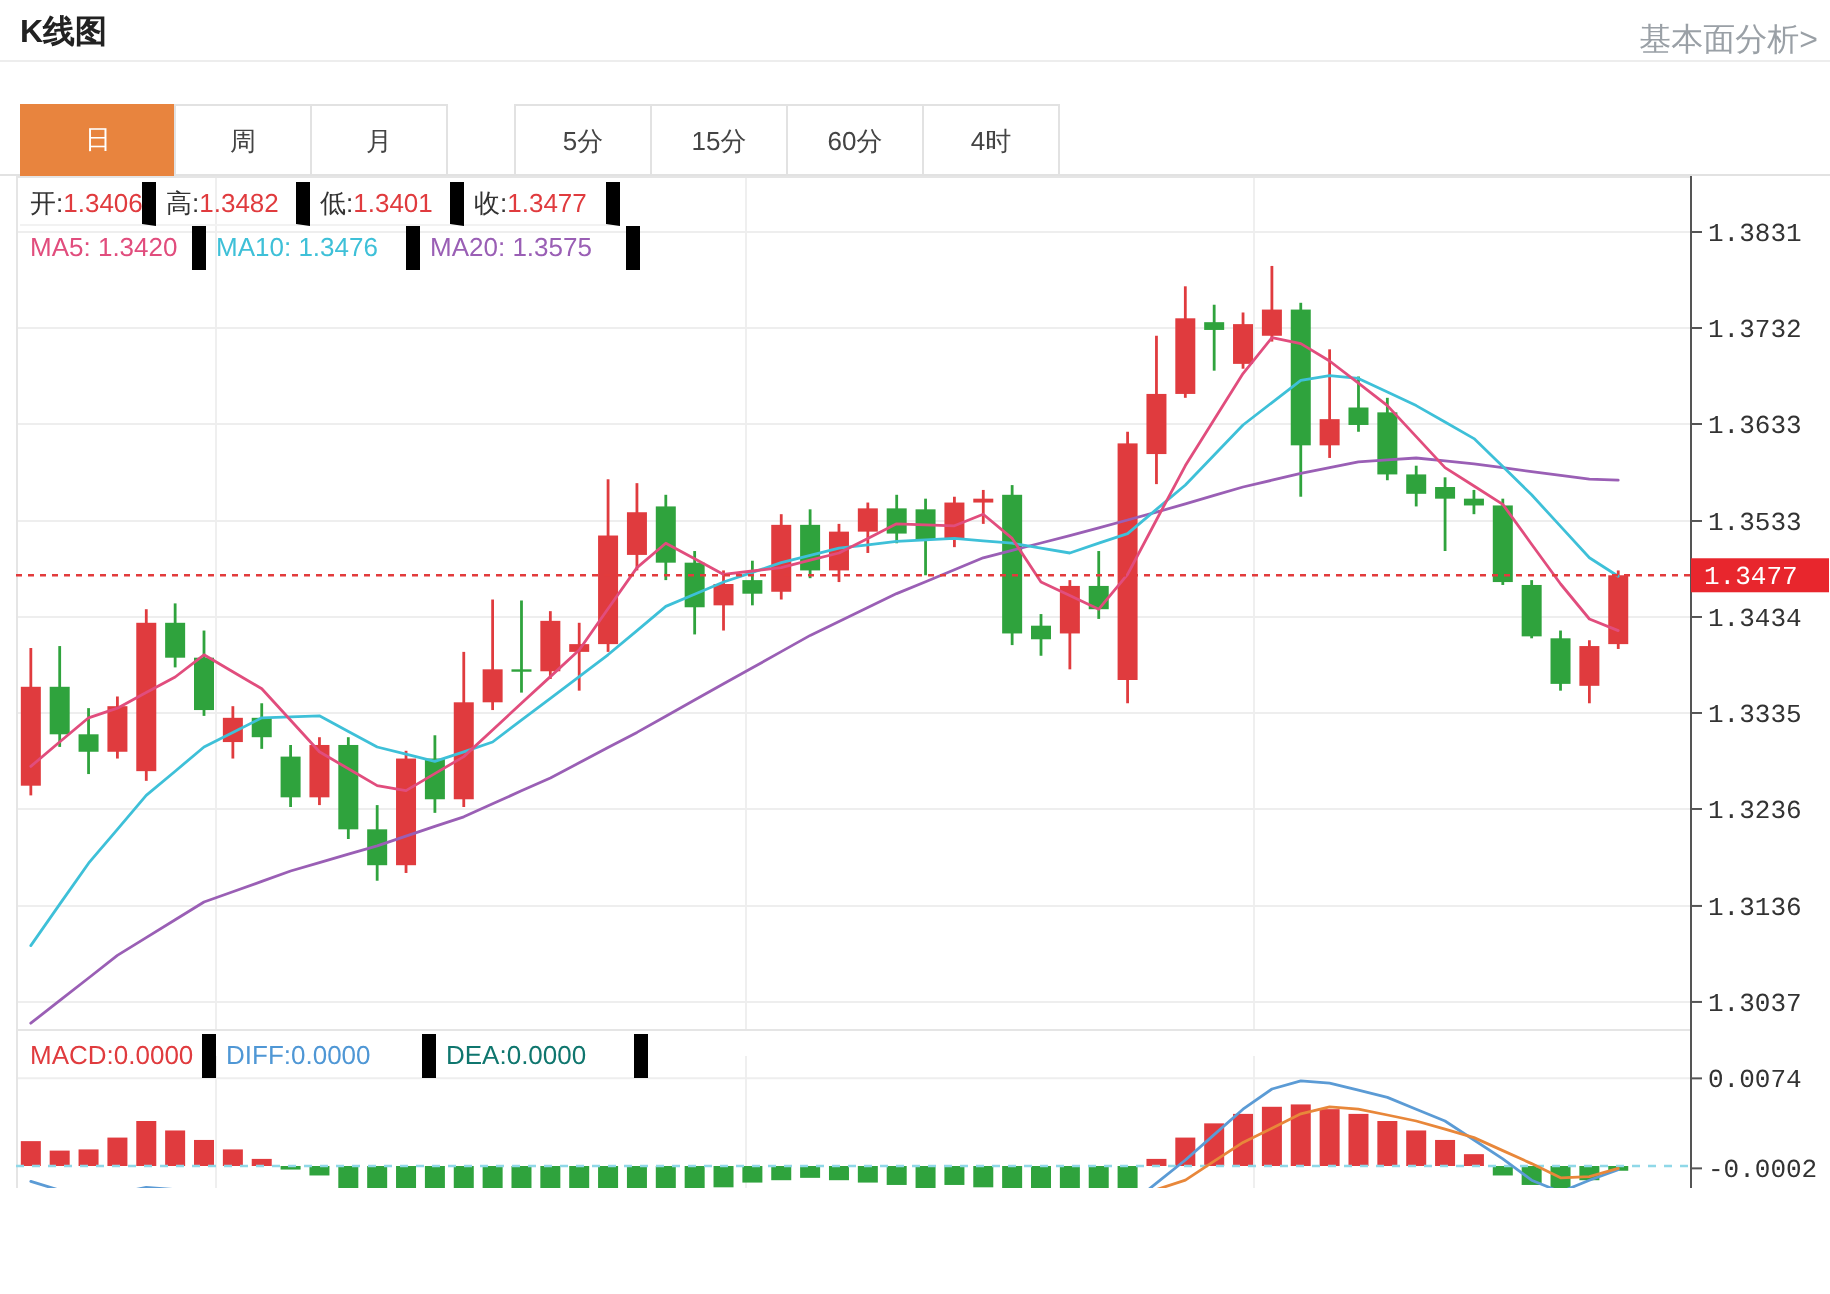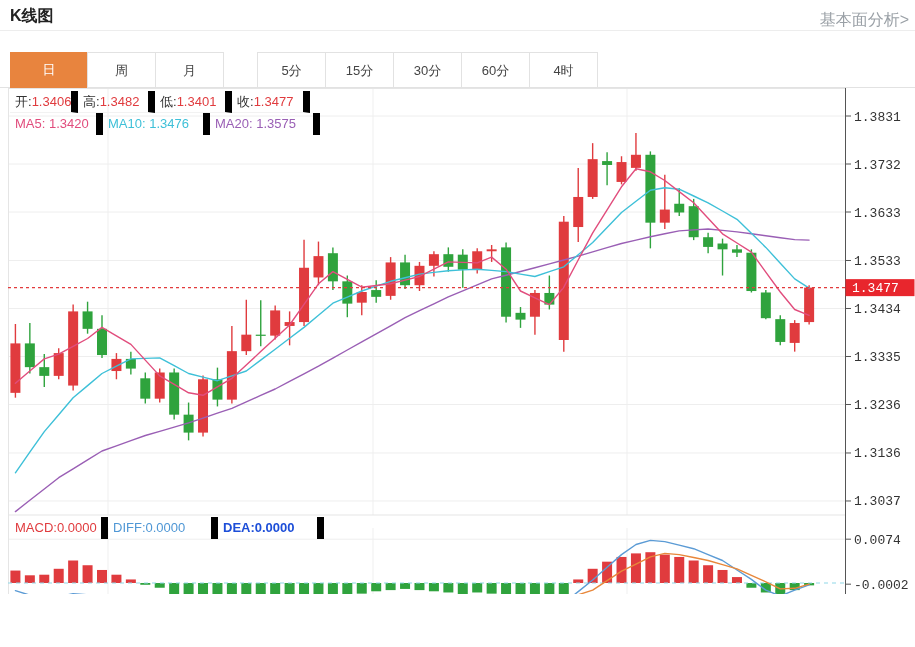--- a/index.html
+++ b/index.html
@@ -17,40 +17,39 @@
   .datarow{position:absolute;display:flex;font-size:13px;}
   .cell{box-sizing:border-box;height:22px;line-height:22px;padding-left:5px;
         border-right:7px solid #000000;white-space:nowrap;overflow:hidden;}
   .row1 .cell{border-bottom:1px solid #f2f2f2;}
   .lbl{color:#333;}
   .v-red{color:#e03b3e;}
   .v-ma5{color:#e14d7d;}
   .v-ma10{color:#3ec0d8;}
   .v-ma20{color:#9a5fb5;}
   .v-diff{color:#4f97d5;}
-  .v-dea{color:#1d4ed8;font-weight:bold;}
+  .v-dea{color:#0f766e;}
   #chart-holder{position:absolute;left:0;top:88px;width:915px;height:549px;font-family:Liberation Mono, monospace;}
   .black-line{position:absolute;left:30px;top:641px;width:815px;height:3px;background:#151515;}
 </style>
 </head>
 <body>
 
 <div id="app">
   <div class="page-title">K线图</div>
   <div class="top-link">基本面分析&gt;</div>
   <div class="top-divider"></div>
 
   <div class="tabstrip-line"></div>
   <div class="tabs" id="tabs">
       <div class="tab active" style="width: 78px; background: rgb(232, 132, 62);">日</div>
       <div class="tab" style="width: 69px;">周</div>
       <div class="tab" style="width: 69px;">月</div>
       <div class="tab" style="width: 69px; margin-left: 33px;">5分</div>
       <div class="tab" style="width: 69px;">15分</div>
-      <div class="tab" style="width: 69px;">30分</div>
       <div class="tab" style="width: 69px;">60分</div>
       <div class="tab" style="width: 69px;">4时</div>
     </div>
 
   <div id="chart-holder"><svg width="915" height="549">
         <line x1="108" y1="0" x2="108" y2="427" stroke="#efefef" stroke-width="1"></line>
         <line x1="108" y1="440" x2="108" y2="549" stroke="#efefef" stroke-width="1"></line>
         <line x1="373" y1="0" x2="373" y2="427" stroke="#efefef" stroke-width="1"></line>
         <line x1="373" y1="440" x2="373" y2="549" stroke="#efefef" stroke-width="1"></line>
         <line x1="627" y1="0" x2="627" y2="427" stroke="#efefef" stroke-width="1"></line>

